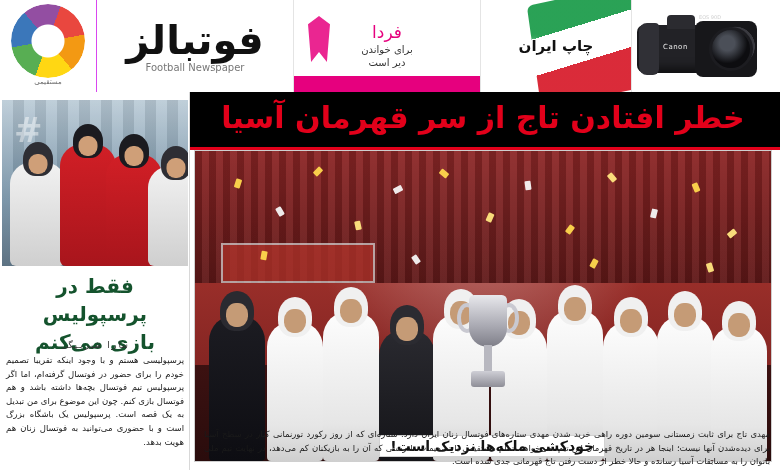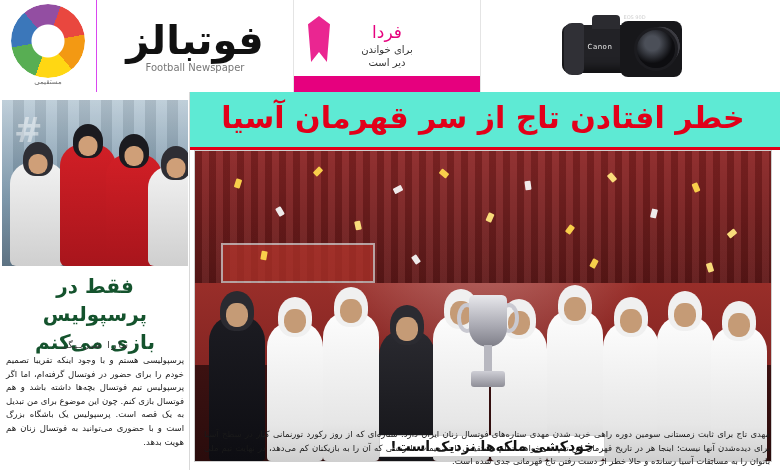--- a/index.html
+++ b/index.html
@@ -226,21 +226,21 @@
     left: 62px; top: 1px;
     font-size: 5px;
     color: #cfcfcf;
   }
 
   
   .titleband {
     position: absolute;
     left: 0; top: 92px;
     width: 780px; height: 58px;
-    background: #5eead4;
+    background: #000000;
     border-bottom: 3px solid #e2001a;
     box-sizing: border-box;
   }
   .headline {
     position: absolute;
     right: 8px; top: 6px;
     width: 578px;
     text-align: center;
     font-size: 30px;
     font-weight: bold;
@@ -504,20 +504,24 @@
     </div>
 
     <div class="ad-pink">
       <div class="ribbon"></div>
       <div class="pk-title">فردا</div>
       <div class="pk-line">برای خواندن</div>
       <div class="pk-line">دیر است</div>
       <div class="pk-band"></div>
     </div>
 
+    <div class="ad-flag">
+      <div class="fl"></div>
+      <div class="fl-txt">چاپ ایران</div>
+    </div>
 
     <div class="ad-camera">
       <div class="cam">
         <div class="body"></div>
         <div class="grip"></div>
         <div class="prism"></div>
         <div class="lens"></div>
         <div class="brand">Canon</div>
         <div class="model">EOS 90D</div>
       </div>

